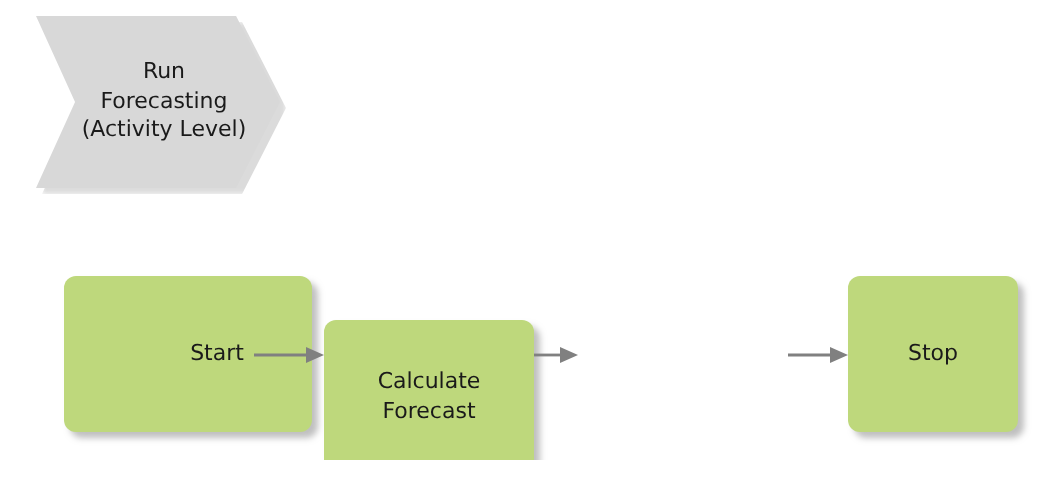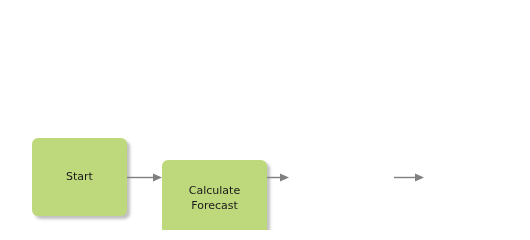--- a/index.html
+++ b/index.html
@@ -68,40 +68,48 @@
   }
   .node-label {
     font-size: 11px;
     color: #1a1a1a;
     line-height: 1.34;
     text-align: center;
     white-space: pre-line;
     padding: 0 7px;
     user-select: none;
   }
-  #node-start      { left: 32px;  width: 95px;  }
+  #node-start      { left: 32px;  width: 95px; padding-left: 29px;  }
   #node-calculate  { left: 162px; width: 105px; margin-top: 22px; }
   #node-view       { left: 289px; width: 105px; }
   #node-stop       { left: 424px; width: 85px;  }
 
   .connector {
     position: absolute;
     top: 172px;
     height: 11px;
   }
   #connector-1 { left: 127px; width: 35px; }
   #connector-2 { left: 267px; width: 22px; }
   #connector-3 { left: 394px; width: 30px; }
   .connector svg { display: block; }
 </style>
 </head>
 <body>
 
 <div id="diagram-canvas">
 
+  <div class="chevron-wrap">
+    <div class="chevron-shadow"></div>
+    <div class="chevron-shape">
+      <div class="chevron-label">Run
+Forecasting
+(Activity Level)</div>
+    </div>
+  </div>
 
   <div class="node" id="node-start">
     <div class="node-label">Start</div>
   </div>
 
   <div class="connector" id="connector-1">
     <svg width="35" height="11" viewBox="0 0 35 11">
       <line x1="0" y1="5.5" x2="27" y2="5.5" stroke="#808080" stroke-width="1.4"></line>
       <polygon points="26,1.5 35,5.5 26,9.5" fill="#808080"></polygon>
     </svg>
@@ -120,14 +128,17 @@
   </div>
 
 
   <div class="connector" id="connector-3">
     <svg width="30" height="11" viewBox="0 0 30 11">
       <line x1="0" y1="5.5" x2="22" y2="5.5" stroke="#808080" stroke-width="1.4"></line>
       <polygon points="21,1.5 30,5.5 21,9.5" fill="#808080"></polygon>
     </svg>
   </div>
 
+  <div class="node" id="node-stop">
+    <div class="node-label">Stop</div>
+  </div>
 
 </div>
 
 </body></html>

